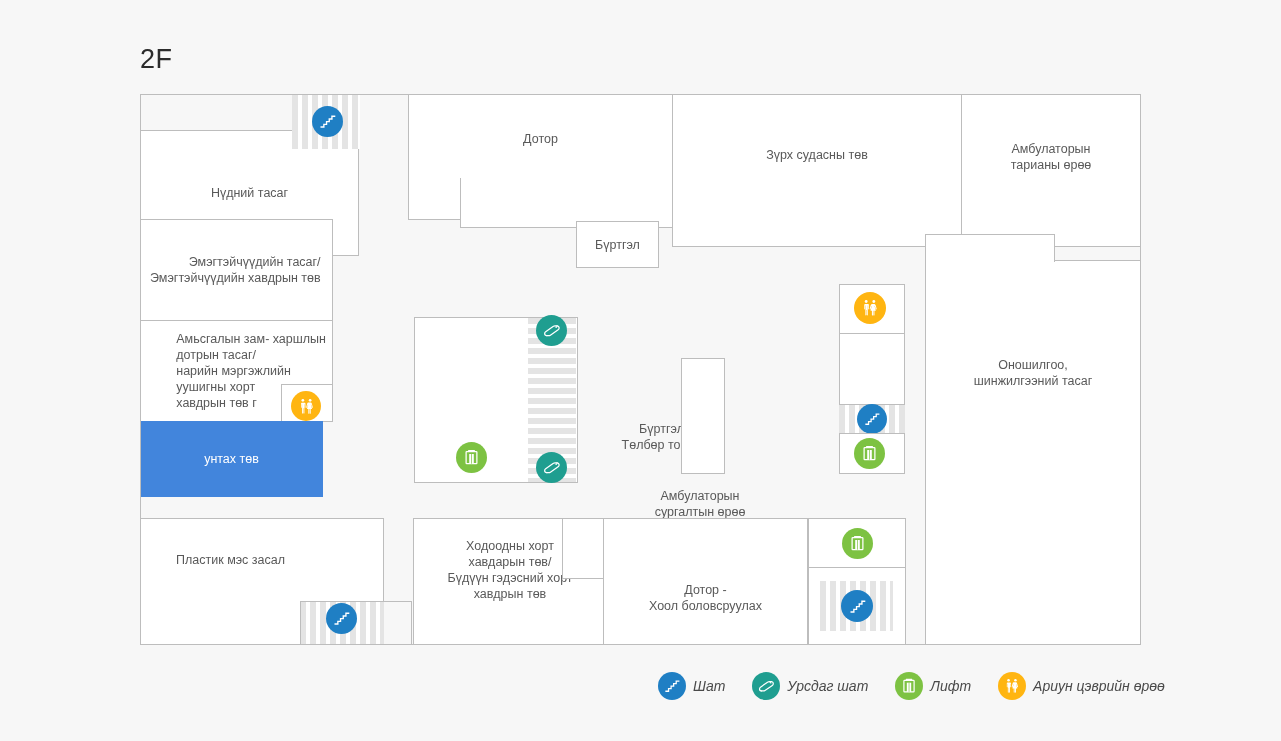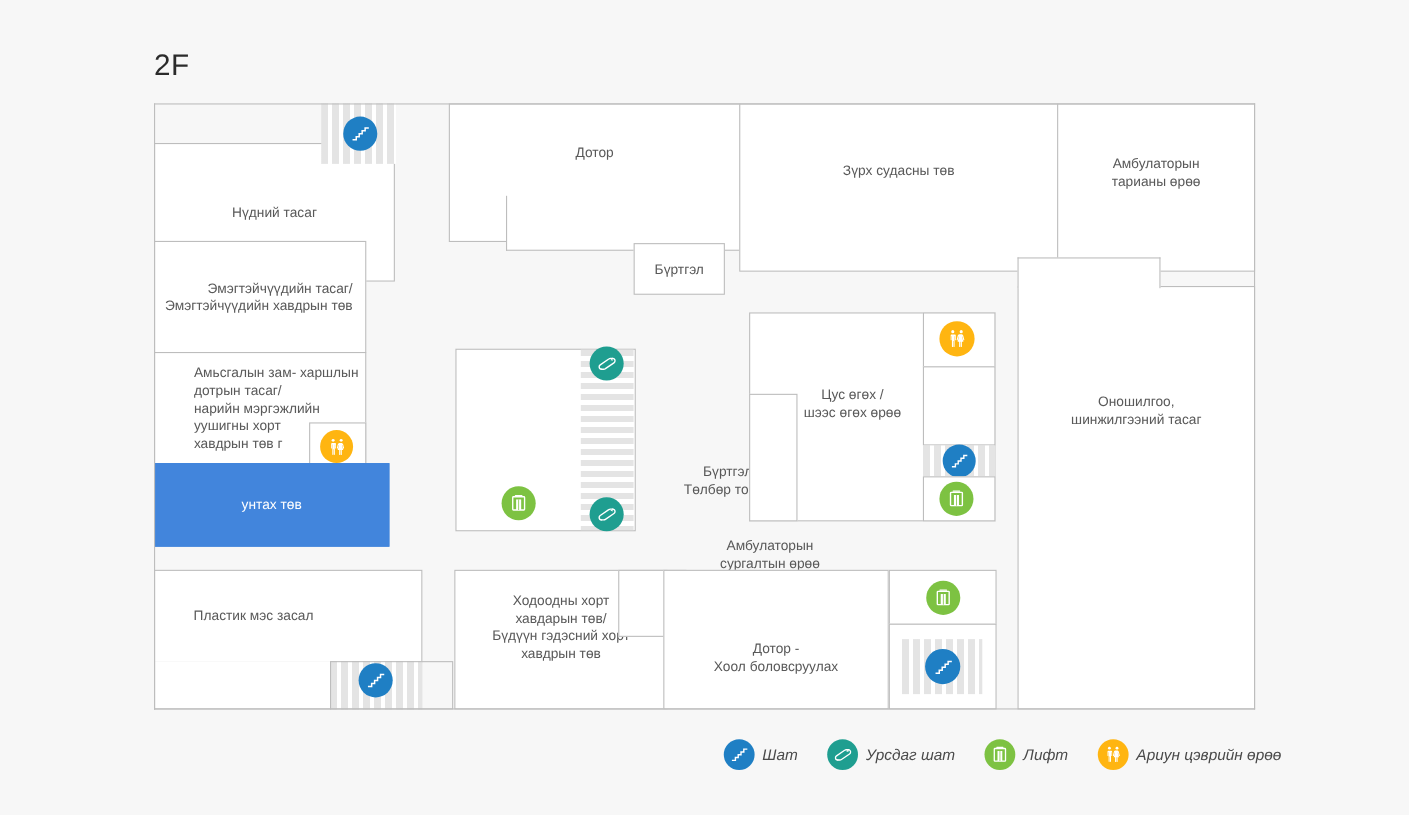--- a/index.html
+++ b/index.html
@@ -150,21 +150,21 @@
   <div class="room" style="left:141px; top:290px; width:52px; height:38px;"></div>
   <div class="icon icon-restroom" style="left:151px; top:297px; width:30px; height:30px;">
     <svg width="19" height="19" viewBox="0 0 24 24" aria-hidden="true">
       <circle cx="7.4" cy="4.2" r="1.7" fill="#fff"></circle>
       <path d="M5.1 7.2h4.6c.55 0 1 .45 1 1v5.1c0 .5-.95.5-.95 0V9.1h-.4v11.3c0 .75-1.2.75-1.2 0v-6.1h-.5v6.1c0 .75-1.2.75-1.2 0V9.1h-.4v4.2c0 .5-.95.5-.95 0V8.2c0-.55.45-1 1-1z" fill="#fff"></path>
       <circle cx="16.6" cy="4.2" r="1.7" fill="#fff"></circle>
       <path d="M16.6 7.1c1.4 0 2 .6 2.35 1.9l1.05 4c.2.75-.95 1.05-1.15.3l-1.05-3.7-.35.1 1.6 5.6h-1.7v5.1c0 .85-1.25.85-1.25 0v-5.1h-.55v5.1c0 .85-1.25.85-1.25 0v-5.1h-1.7l1.6-5.6-.35-.1-1.05 3.7c-.2.75-1.35.45-1.15-.3l1.05-4c.35-1.3.95-1.9 2.35-1.9z" fill="#fff"></path>
     </svg>
   </div>
 
-  <div class="room highlight" style="left:0px; top:327px; width:214px; height:76px;">
+  <div class="room highlight" style="left:0px; top:327px; width:183px; height:76px;">
     <span class="label">унтах төв</span>
   </div>
 
   <div class="room" style="left:0px; top:424px; width:244px; height:84px; justify-content:flex-start; text-align:left;">
     <span class="label" style="padding-left:35px;">Пластик мэс засал</span>
   </div>
   <div class="room" style="left:0px; top:507px; width:161px; height:44px; border-top:none;"></div>
 
   <div class="room" style="left:192px; top:125px; width:1px; height:278px; border:none; background:transparent;"></div>
 
@@ -224,24 +224,20 @@
       <rect x="11.6" y="7.6" width="0.9" height="12.2" fill="#7dc242"></rect>
       <path d="M8.3 3.2h7.4" stroke="#fff" stroke-width="1.5" stroke-linecap="round"></path>
     </svg>
   </div>
 
   <div class="label-free" style="left:440px; top:327px; width:170px;">Бүртгэл /
 Төлбөр тооцоо</div>
   <div class="label-free" style="left:470px; top:394px; width:180px;">Амбулаторын
 сургалтын өрөө</div>
 
-  <div class="room" style="left:541px; top:190px; width:224px; height:190px;">
-    <span class="label" style="position:relative; left:-18px; top:-12px;">Цус өгөх /
-шээс өгөх өрөө</span>
-  </div>
   <div class="room" style="left:541px; top:264px; width:44px; height:116px;"></div>
 
   <div class="room" style="left:699px; top:190px; width:66px; height:50px;"></div>
   <div class="icon icon-restroom" style="left:714px; top:198px; width:32px; height:32px;">
     <svg width="20" height="20" viewBox="0 0 24 24" aria-hidden="true">
       <circle cx="7.4" cy="4.2" r="1.7" fill="#fff"></circle>
       <path d="M5.1 7.2h4.6c.55 0 1 .45 1 1v5.1c0 .5-.95.5-.95 0V9.1h-.4v11.3c0 .75-1.2.75-1.2 0v-6.1h-.5v6.1c0 .75-1.2.75-1.2 0V9.1h-.4v4.2c0 .5-.95.5-.95 0V8.2c0-.55.45-1 1-1z" fill="#fff"></path>
       <circle cx="16.6" cy="4.2" r="1.7" fill="#fff"></circle>
       <path d="M16.6 7.1c1.4 0 2 .6 2.35 1.9l1.05 4c.2.75-.95 1.05-1.15.3l-1.05-3.7-.35.1 1.6 5.6h-1.7v5.1c0 .85-1.25.85-1.25 0v-5.1h-.55v5.1c0 .85-1.25.85-1.25 0v-5.1h-1.7l1.6-5.6-.35-.1-1.05 3.7c-.2.75-1.35.45-1.15-.3l1.05-4c.35-1.3.95-1.9 2.35-1.9z" fill="#fff"></path>
     </svg>

